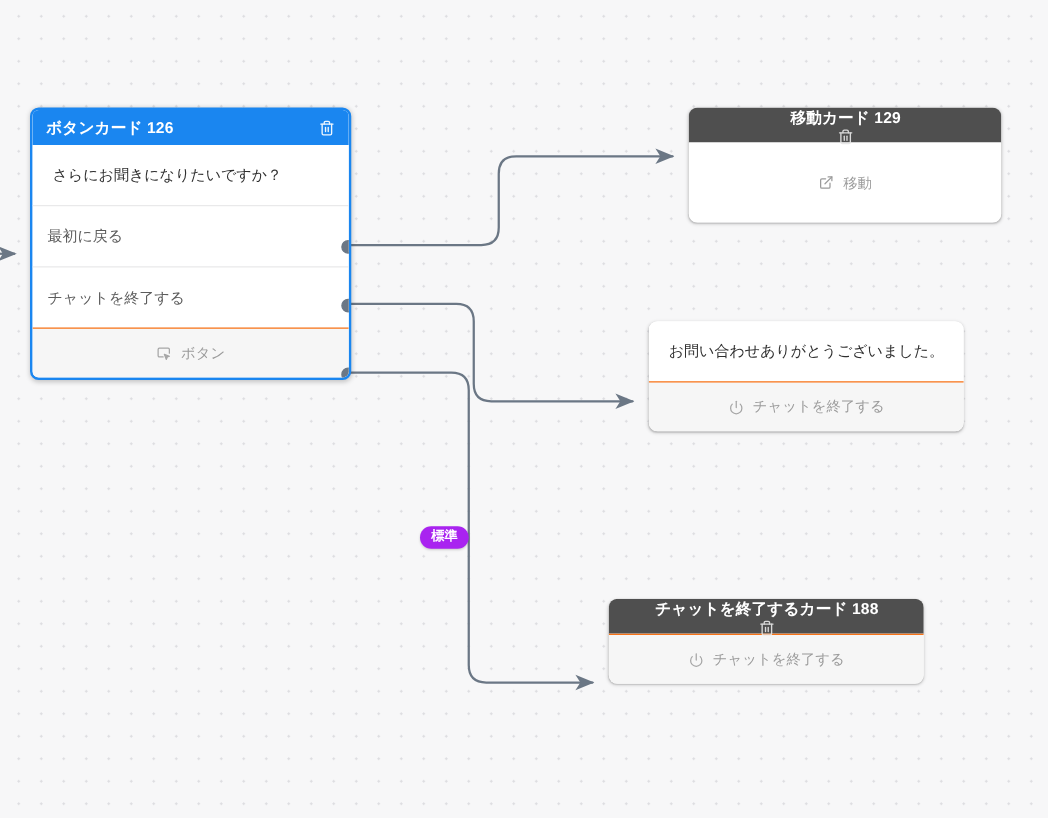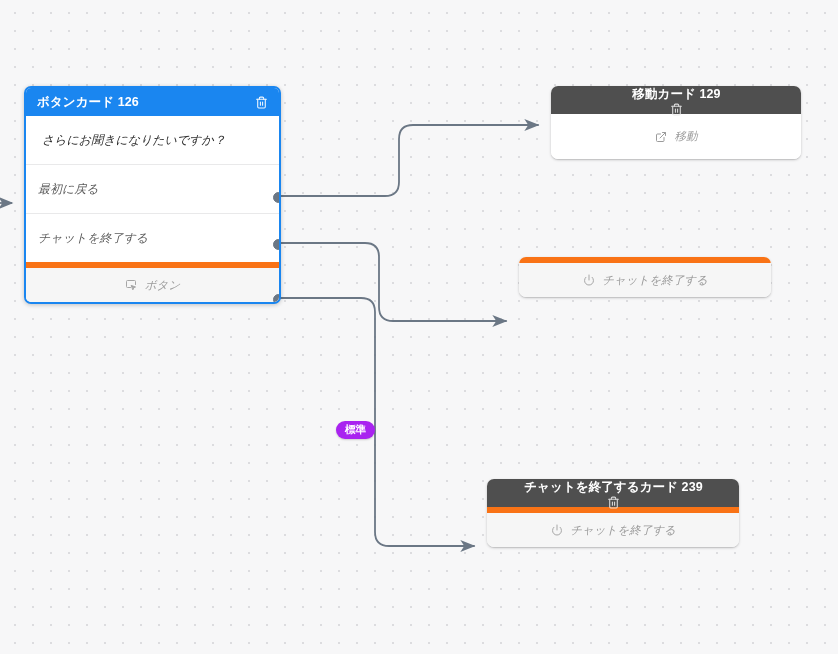--- a/index.html
+++ b/index.html
@@ -78,36 +78,35 @@
 
   
   .row {
     padding: 0 12px;
     box-sizing: border-box;
     display: flex;
     align-items: center;
     font-size: 12px;
     color: #3b3b3b;
     background: #ffffff;
-    font-style: italic;
   }
   .row.msg {
     height: 48px;
     padding-left: 16px;
     color: #2f2f2f;
   }
   .row.option {
     height: 49px;
     border-top: 1px solid #e9e9ea;
     color: #5c5c5c;
     text-align: right;
   }
   .row.footer {
     height: 40px;
-    border-top: 6px solid #f97316;
+    border-top: 1px solid #f97316;
     background: #f6f6f6;
     color: #9b9b9b;
     justify-content: center;
     font-size: 11.5px;
     gap: 7px;
   }
   .row.footer .ficon {
     display: inline-flex;
     align-items: center;
     justify-content: center;
@@ -214,49 +213,50 @@
       <span class="title">移動カード 129</span>
       <span class="trash-btn">
         <svg width="13" height="13" viewBox="0 0 24 24" fill="none" stroke="#e6e6e6" stroke-width="2" stroke-linecap="round" stroke-linejoin="round">
           <polyline points="3 6 5 6 21 6"></polyline>
           <path d="M19 6v14a2 2 0 0 1-2 2H7a2 2 0 0 1-2-2V6m3 0V4a2 2 0 0 1 2-2h4a2 2 0 0 1 2 2v2"></path>
           <line x1="10" y1="11" x2="10" y2="17"></line>
           <line x1="14" y1="11" x2="14" y2="17"></line>
         </svg>
       </span>
     </div>
-    <div class="row footer" style="height:45px; background:#ffffff; border-top:none;">
+    <div class="row footer" style="height:64px; background:#ffffff; border-top:none;">
       <span class="ficon">
         <svg width="12" height="12" viewBox="0 0 24 24" fill="none" stroke="#9b9b9b" stroke-width="2" stroke-linecap="round" stroke-linejoin="round">
           <path d="M18 13v6a2 2 0 0 1-2 2H5a2 2 0 0 1-2-2V8a2 2 0 0 1 2-2h6"></path>
           <polyline points="15 3 21 3 21 9"></polyline>
           <line x1="10" y1="14" x2="21" y2="3"></line>
         </svg>
       </span>
       <span>移動</span>
     </div>
     <span class="handle" style="left:-5px; top:39px; background:transparent; border-color:transparent;"></span>
   </div>
 
   <div class="node" id="node-173">
+    <div class="row msg">お問い合わせありがとうございました。</div>
     <div class="row footer">
       <span class="ficon">
         <svg width="12" height="12" viewBox="0 0 24 24" fill="none" stroke="#a6a6a6" stroke-width="2" stroke-linecap="round" stroke-linejoin="round">
           <path d="M18.36 6.64a9 9 0 1 1-12.73 0"></path>
           <line x1="12" y1="2" x2="12" y2="12"></line>
         </svg>
       </span>
       <span>チャットを終了する</span>
     </div>
     <span class="handle" style="left:-5px; top:64px; background:transparent; border-color:transparent;"></span>
   </div>
 
   <div class="node" id="node-188">
     <div class="node-header header-gray">
-      <span class="title">チャットを終了するカード 239</span>
+      <span class="title">チャットを終了するカード 188</span>
       <span class="trash-btn">
         <svg width="13" height="13" viewBox="0 0 24 24" fill="none" stroke="#e6e6e6" stroke-width="2" stroke-linecap="round" stroke-linejoin="round">
           <polyline points="3 6 5 6 21 6"></polyline>
           <path d="M19 6v14a2 2 0 0 1-2 2H7a2 2 0 0 1-2-2V6m3 0V4a2 2 0 0 1 2-2h4a2 2 0 0 1 2 2v2"></path>
           <line x1="10" y1="11" x2="10" y2="17"></line>
           <line x1="14" y1="11" x2="14" y2="17"></line>
         </svg>
       </span>
     </div>
     <div class="row footer">

